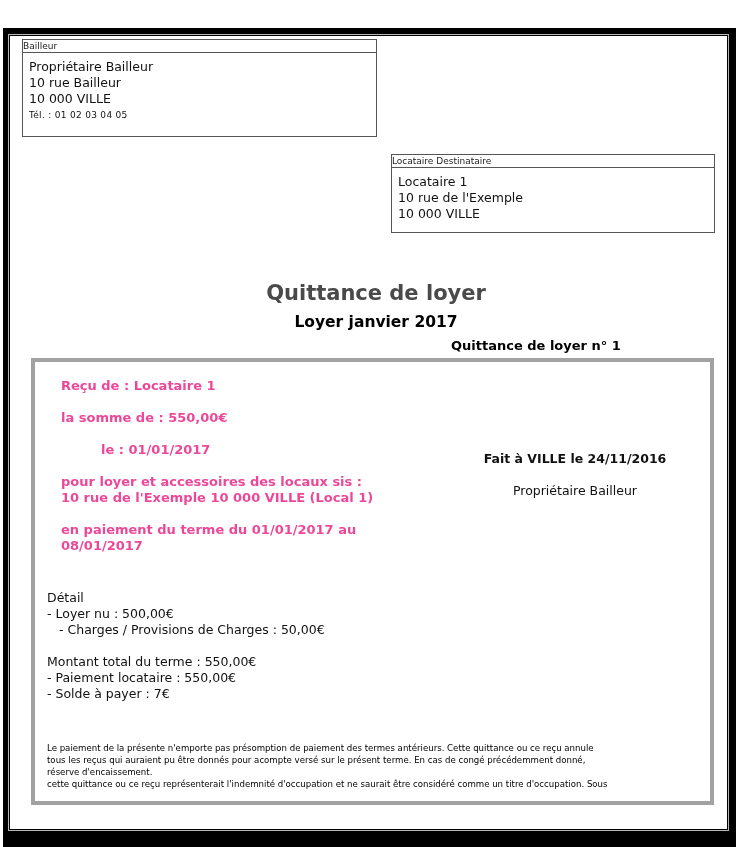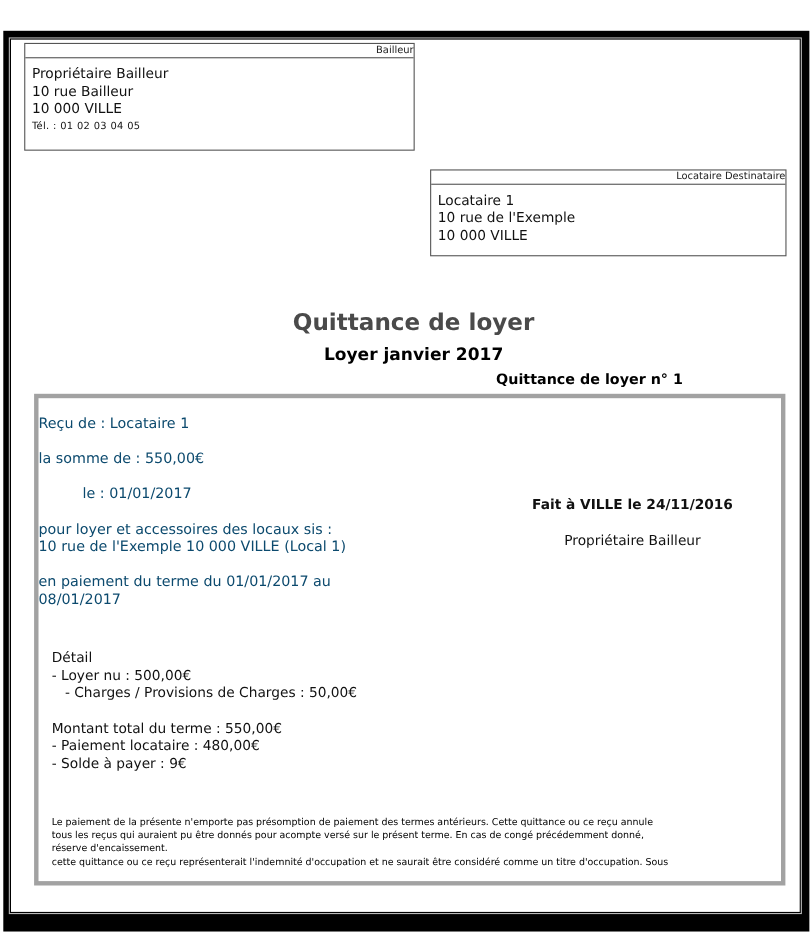--- a/index.html
+++ b/index.html
@@ -5,30 +5,30 @@
   html, body { margin: 0; padding: 0; background: #ffffff; }
   body { width: 736px; height: 847px; position: relative; overflow: hidden;
          font-family: "DejaVu Sans", "Liberation Sans", sans-serif; color: #111; }
   .frame-outer { position: absolute; left: 3px; top: 28px; width: 733px; height: 819px;
                  background: #000; box-sizing: border-box; }
   .frame-line { position: absolute; left: 8px; top: 34px; width: 721px; height: 797px;
                 border: 1px solid #b8b8b8; box-sizing: border-box; background:#000; }
   .frame-inner { position: absolute; left: 10px; top: 36px; width: 717px; height: 793px;
                  background: #fff; }
   .addr-box { position: absolute; border: 1px solid #555; background: #fff; box-sizing: border-box; }
-  .addr-head { font-size: 9px; text-align: right; border-bottom: 1px solid #555; height: 12px; line-height: 12px; color:#222; }
+  .addr-head { font-size: 9px; text-align: left; border-bottom: 1px solid #555; height: 12px; line-height: 12px; color:#222; }
   .addr-body { padding: 6px 0 0 6px; font-size: 12.5px; line-height: 16px; color:#111; }
   .addr-phone { font-size: 9px; margin-top: 0; letter-spacing: 0.3px; }
   .title { position: absolute; left: 0; width: 736px; text-align: center; }
   .t1 { top: 281px; font-size: 21px; font-weight: bold; color: #4a4a4a; left: 8px; }
   .t2 { top: 313px; font-size: 15.5px; font-weight: bold; color: #000; left: 8px; }
   .t3 { position: absolute; left: 451px; top: 338px; font-size: 13px; font-weight: bold; color:#000; }
   .receipt { position: absolute; left: 31px; top: 358px; width: 683px; height: 447px;
              border: 4px solid #a2a2a2; box-sizing: border-box; background: #fff; }
-  .r-line { position: absolute; left: 0; font-size: 13px; font-weight: normal; line-height: 16px; color:#0c4a6e; }
+  .r-line { position: absolute; left: 26px; font-size: 13px; font-weight: bold; line-height: 16px; color:#ec4899; }
   .r-right { position: absolute; left: 420px; width: 240px; text-align: center; font-size: 12.5px; color:#111; }
   .r-plain { position: absolute; left: 12px; font-size: 12.5px; line-height: 16px; color:#111; }
   .legal { position: absolute; left: 12px; top: 380px; width: 660px; font-size: 8.6px; line-height: 12px; color:#000; }
 </style>
 </head>
 <body>
 
 <div class="frame-outer"></div>
 <div class="frame-line"></div>
 <div class="frame-inner"></div>
@@ -66,22 +66,22 @@
   <div class="r-line" style="top:176px;">08/01/2017</div>
 
   <div class="r-right" style="top:89px;font-weight:bold;">Fait à VILLE le 24/11/2016</div>
   <div class="r-right" style="top:121px;">Propriétaire Bailleur</div>
 
   <div class="r-plain" style="top:228px;">Détail</div>
   <div class="r-plain" style="top:244px;">- Loyer nu : 500,00€</div>
   <div class="r-plain" style="top:260px;margin-left:12px;">- Charges / Provisions de Charges : 50,00€</div>
 
   <div class="r-plain" style="top:292px;">Montant total du terme : 550,00€</div>
-  <div class="r-plain" style="top:308px;">- Paiement locataire : 480,00€</div>
-  <div class="r-plain" style="top:324px;">- Solde à payer : 9€</div>
+  <div class="r-plain" style="top:308px;">- Paiement locataire : 550,00€</div>
+  <div class="r-plain" style="top:324px;">- Solde à payer : 7€</div>
 
   <div class="legal">
     <div>Le paiement de la présente n'emporte pas présomption de paiement des termes antérieurs. Cette quittance ou ce reçu annule</div>
     <div>tous les reçus qui auraient pu être donnés pour acompte versé sur le présent terme. En cas de congé précédemment donné,</div>
     <div>réserve d'encaissement.</div>
     <div>cette quittance ou ce reçu représenterait l'indemnité d'occupation et ne saurait être considéré comme un titre d'occupation. Sous</div>
   </div>
 </div>
 
 </body></html>

